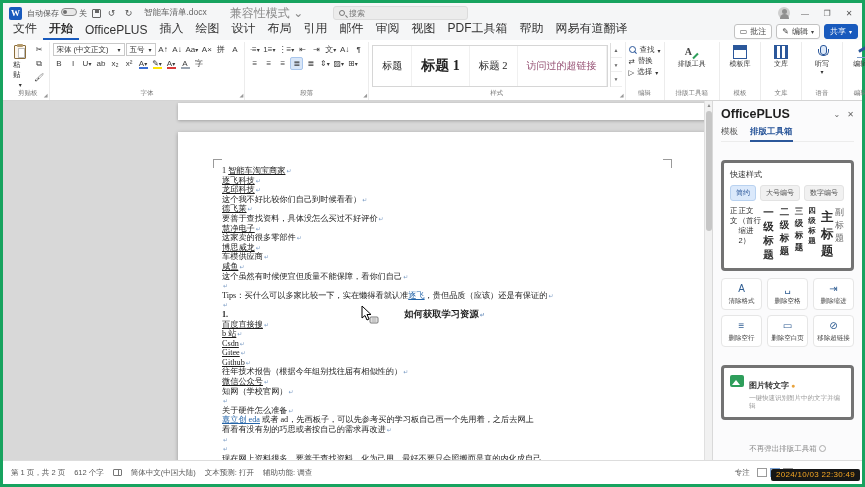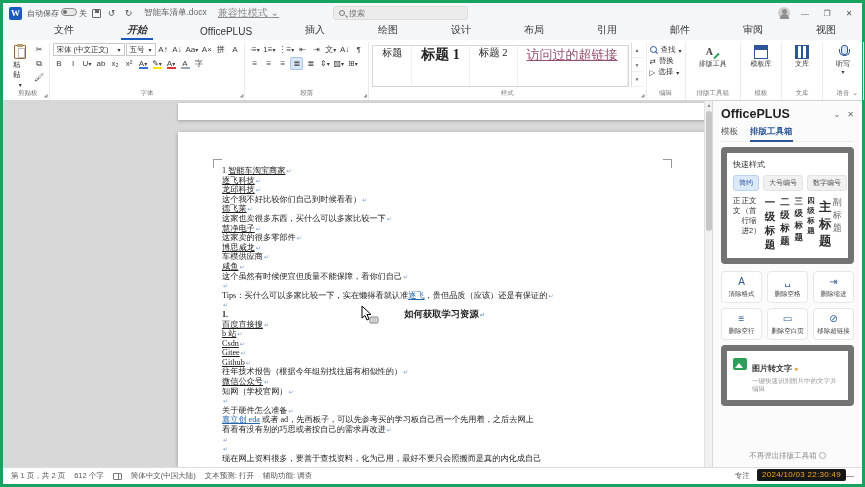--- a/index.html
+++ b/index.html
@@ -11,35 +11,35 @@
   .titlebar{height:20px;background:#f5f6f7;display:flex;align-items:center;gap:5px;padding:0 6px;position:relative;flex:0 0 auto;}
   .word-logo{width:13px;height:13px;background:#185abd;border-radius:2px;color:#fff;font:bold 9px/13px "Liberation Serif",serif;text-align:center;}
   .qat{display:flex;align-items:center;gap:4px;font-size:9px;color:#444;}
   .autosave{display:flex;align-items:flex-start;gap:2px;font-size:8px;color:#555;}
   .toggle{width:16px;height:8px;border:1px solid #8a8a8a;border-radius:5px;position:relative;background:#e8e8e8;}
   .toggle::before{content:"";position:absolute;left:1px;top:1px;width:4px;height:4px;border-radius:50%;background:#6f6f6f;}
   .qbtn{font-size:9px;color:#555;width:13px;text-align:center;cursor:default;}
   .save-shape{width:9px;height:9px;border:1px solid #666;border-radius:1px;position:relative;}
   .save-shape::before{content:"";position:absolute;left:2px;top:0;width:4px;height:3px;background:#666;}
   .doc-title{font-size:8.5px;color:#666;margin-left:4px;white-space:nowrap;}
-  .doc-mode{font-size:10px;color:#8a8a8a;margin-left:6px;text-decoration:underline;}
+  .doc-mode{font-size:12px;color:#8a8a8a;margin-left:18px;}
   .searchbox{position:absolute;left:330px;top:3px;width:135px;height:14px;background:#ececec;border:1px solid #dcdcdc;border-radius:3px;display:flex;align-items:center;gap:4px;padding:0 5px;color:#777;font-size:8px;}
   .mag{width:6px;height:6px;border:1px solid #777;border-radius:50%;position:relative;flex:0 0 auto;}
   .mag::after{content:"";position:absolute;left:5px;top:5px;width:3px;height:1px;background:#777;transform:rotate(45deg);}
   .tb-right{margin-left:auto;display:flex;align-items:center;gap:8px;}
   .avatar{width:12px;height:12px;border-radius:50%;background:#cfcfcf;position:relative;}
   .avatar::before{content:"";position:absolute;left:3.5px;top:2px;width:5px;height:5px;border-radius:50%;background:#8f8f8f;}
   .avatar::after{content:"";position:absolute;left:1.5px;top:7px;width:9px;height:5px;border-radius:5px 5px 0 0;background:#8f8f8f;}
   .winbtn{font-size:8px;color:#555;width:14px;text-align:center;}
 
   
   .menubar{height:17px;background:#f5f6f7;display:flex;align-items:flex-end;padding:0 4px;flex:0 0 auto;}
   .tabs{display:flex;align-items:flex-end;}
-  .tab{font-size:10px;color:#333;padding:2px 6px 3px;white-space:nowrap;margin-left:41px;}
-  .tab.active{font-weight:bold;border-bottom:2px solid #185abd;padding-bottom:1px;font-style:italic;}
+  .tab{font-size:12px;color:#333;padding:2px 6px 3px;white-space:nowrap;}
+  .tab.active{font-weight:bold;border-bottom:2px solid #185abd;padding-bottom:1px;}
   .menu-right{margin-left:auto;display:flex;align-items:center;gap:4px;padding-bottom:1px;}
   .mr-btn{border:1px solid #c2c2c2;background:#fff;border-radius:3px;font-size:8px;color:#444;padding:1px 5px;display:flex;gap:3px;align-items:center;white-space:nowrap;}
   .share-btn{background:#185abd;border-color:#185abd;color:#fff;}
   .caret{font-size:6px;color:inherit;}
 
   
   .ribbon{height:61px;background:#fff;border-bottom:1px solid #d4d4d4;display:flex;padding:2px 2px 0 4px;position:relative;flex:0 0 auto;}
   .rgroup{display:flex;flex-direction:column;border-right:1px solid #ececec;padding:1px 3px 0;position:relative;}
   .rlabel{margin-top:auto;font-size:6.5px;color:#7a7a7a;text-align:center;padding:1px 8px 2px;white-space:nowrap;}
   .launcher{position:absolute;right:1px;bottom:2px;font-size:5px;color:#999;}
@@ -49,25 +49,25 @@
   .ric{min-width:13px;height:13px;font-size:8px;color:#3b3b3b;display:inline-flex;align-items:center;justify-content:center;border-radius:2px;position:relative;padding:0 1px;white-space:nowrap;}
   .ric.sel{background:#d8e6f8;border:1px solid #a9c6ec;}
   .ric .bar{position:absolute;left:2px;right:2px;bottom:1px;height:2px;}
   .combo{border:1px solid #c9c9c9;background:#fff;height:13px;font-size:7.5px;color:#333;display:flex;align-items:center;gap:3px;padding:0 3px;white-space:nowrap;}
   .bigbtn{display:flex;flex-direction:column;align-items:center;justify-content:flex-start;gap:1px;font-size:7px;color:#333;padding:2px 2px 0;min-width:34px;text-align:center;line-height:1.1;}
   .paste-big{display:flex;flex-direction:column;align-items:center;font-size:7.5px;color:#333;gap:1px;padding:2px 3px 0;}
   .clip-shape{width:12px;height:14px;border:1px solid #8a6d3b;border-radius:1px;background:#fdf6ec;position:relative;}
   .clip-shape::before{content:"";position:absolute;left:2px;top:-2px;width:6px;height:3px;background:#b59a6a;border-radius:1px;}
   .clip-shape::after{content:"";position:absolute;left:3px;top:2px;width:5px;height:8px;background:#fff;border:1px solid #bbb;}
   .sgallery{display:flex;align-items:stretch;border:1px solid #d6d6d6;background:#fff;height:42px;margin-top:2px;}
-  .sitem{display:flex;align-items:flex-start;padding:0 9px;border-right:1px solid #f0f0f0;white-space:nowrap;}
+  .sitem{display:flex;align-items:center;padding:0 9px;border-right:1px solid #f0f0f0;white-space:nowrap;}
   .s-title{font-size:10px;color:#222;font-family:"Liberation Serif",serif;}
   .s-h1{font-size:14px;font-weight:bold;color:#222;font-family:"Liberation Serif",serif;}
   .s-h2{font-size:10.5px;color:#222;font-family:"Liberation Serif",serif;}
-  .s-link{font-size:13px;color:#954f72;text-decoration:underline;}
+  .s-link{font-size:10px;color:#954f72;}
   .scrollcol{display:flex;flex-direction:column;border-left:1px solid #ddd;}
   .scrollcol span{flex:1;width:11px;font-size:5px;color:#666;display:flex;align-items:center;justify-content:center;border-bottom:1px solid #eee;}
   .edit-rows{display:flex;flex-direction:column;gap:1px;padding-top:2px;}
   .edit-row{display:flex;align-items:center;gap:3px;font-size:7.5px;color:#333;white-space:nowrap;}
   .ic-find{width:8px;height:8px;position:relative;}
   .ic-find::before{content:"";position:absolute;left:0;top:0;width:5px;height:5px;border:1px solid #2b579a;border-radius:50%;}
   .ic-find::after{content:"";position:absolute;left:5.5px;top:5.5px;width:3px;height:1px;background:#2b579a;transform:rotate(45deg);}
   .collapse-chev{position:absolute;right:4px;bottom:3px;font-size:7px;color:#777;}
 
   
@@ -103,21 +103,21 @@
   .vthumb{position:absolute;left:1px;width:6px;top:10px;height:120px;background:#c6c6c6;border-radius:3px;}
 
   
   .panel{width:150px;background:#fbfbfc;border-left:1px solid #d9d9d9;display:flex;flex-direction:column;padding:6px 8px 4px;position:relative;flex:0 0 auto;}
   .p-head{display:flex;align-items:center;}
   .p-title{font-size:12.5px;font-weight:bold;color:#1f1f1f;}
   .p-headicons{margin-left:auto;display:flex;gap:7px;font-size:8px;color:#666;}
   .p-tabs{display:flex;gap:12px;margin-top:5px;border-bottom:1px solid #ececec;padding-bottom:3px;}
   .p-tab{font-size:8.5px;color:#555;}
   .p-tab.active{color:#2b579a;font-weight:bold;border-bottom:2px solid #2b579a;padding-bottom:2px;margin-bottom:-4px;}
-  .card{background:#fff;border:6px solid #737373;border-radius:4px;padding:6px;margin-top:5px;}
+  .card{background:#fff;border:3px solid #737373;border-radius:4px;padding:6px;margin-top:18px;}
   .qs-label{font-size:8px;color:#333;}
   .pills{display:flex;gap:4px;margin-top:5px;}
   .pill{font-size:7px;color:#555;background:#f1f1f1;border:1px solid #e3e3e3;border-radius:3px;padding:2px 5px;white-space:nowrap;}
   .pill.active{background:#dbe9fb;border-color:#b9d2f0;color:#2b579a;}
   .samples{margin-top:5px;display:flex;flex-direction:row;gap:1px;}
   .smp{color:#2c2c2c;}
   .smp-body{font-size:7.5px;}
   .smp-h1{font-size:10.5px;font-weight:bold;}
   .smp-h2{font-size:9.5px;font-weight:bold;}
   .smp-h3{font-size:8.5px;font-weight:bold;}
@@ -131,32 +131,32 @@
   .ocr{display:flex;gap:5px;align-items:flex-start;}
   .ocr-icon{width:14px;height:12px;background:#2e9e5b;border-radius:2px;position:relative;flex:0 0 auto;margin-top:1px;}
   .ocr-icon::before{content:"";position:absolute;left:2px;bottom:2px;border-left:4px solid transparent;border-right:4px solid transparent;border-bottom:5px solid #fff;}
   .ocr-title{font-size:8px;font-weight:bold;color:#333;}
   .ocr-dot{color:#e8a33d;font-size:7px;margin-left:2px;}
   .ocr-desc{font-size:6.5px;color:#999;margin-top:2px;line-height:1.3;}
   .p-footer{margin-top:auto;text-align:center;font-size:7.5px;color:#8a8a8a;padding:4px 0 2px;}
   .p-footer .circ{display:inline-block;width:7px;height:7px;border:1px solid #aaa;border-radius:50%;vertical-align:-1px;margin-left:2px;}
 
   
-  .statusbar{height:17px;background:#fff;border-top:1px solid #ddd;display:flex;align-items:center;gap:9px;padding:0 8px;font-size:7.5px;color:#555;flex:0 0 auto;position:relative;}
+  .statusbar{height:24px;background:#fff;border-top:1px solid #ddd;display:flex;align-items:center;gap:9px;padding:0 8px;font-size:7.5px;color:#555;flex:0 0 auto;position:relative;}
   .sb-item{white-space:nowrap;}
   .book{width:9px;height:7px;border:1px solid #777;border-radius:1px;position:relative;}
   .book::before{content:"";position:absolute;left:4px;top:0;bottom:0;width:1px;background:#777;}
   .sb-right{margin-left:auto;display:flex;align-items:center;gap:7px;}
   .viewics{display:flex;gap:3px;align-items:center;}
   .vic{width:10px;height:9px;border:1px solid #9a9a9a;background:#fff;}
   .vic.sel{background:#d8e6f8;border-color:#7ba3d4;}
   .zoom-minus{font-size:9px;color:#666;}
   .zoom-track{width:42px;height:1px;background:#9a9a9a;position:relative;}
   .zoom-track::before{content:"";position:absolute;left:18px;top:-3px;width:3px;height:7px;background:#777;}
-  .timestamp{position:absolute;right:16px;bottom:3px;background:#161616;color:#f5a623;font-size:8px;padding:1px 5px 2px;border-radius:2px;z-index:10;letter-spacing:.3px;}
+  .timestamp{position:absolute;right:2px;bottom:3px;background:#161616;color:#f5a623;font-size:8px;padding:1px 5px 2px;border-radius:2px;z-index:10;letter-spacing:.3px;}
 </style>
 </head>
 <body>
 
 <div class="frame">
 
   <div class="titlebar">
     <div class="word-logo">W</div>
     <div class="autosave">
       <span>自动保存</span>
@@ -392,21 +392,21 @@
       <div class="page-strip"></div>
       <div class="page">
         <span class="crop crop-tl"></span>
         <span class="crop crop-tr"></span>
         <div class="content" id="doc-lines">
             <div class="line"><span>1 </span><span class="u">智能车淘宝商家</span><span class="pmark">↵</span></div>
             <div class="line"><span class="u">逐飞科技</span><span class="pmark">↵</span></div>
             <div class="line"><span class="u">龙邱科技</span><span class="pmark">↵</span></div>
             <div class="line"><span>这个我不好比较你们自己到时候看看）</span><span class="pmark">↵</span></div>
             <div class="line"><span class="u">德飞莱</span><span class="pmark">↵</span></div>
-            <div class="line"><span>这家也卖很多东西，买什么可以多家比较一下</span><span class="pmark">↵</span></div>
+            <div class="line"><span>要善于查找资料，具体没怎么买过不好评价</span><span class="pmark">↵</span></div>
             <div class="line"><span class="u">慧净电子</span><span class="pmark">↵</span></div>
             <div class="line"><span>这家卖的很多零部件</span><span class="pmark">↵</span></div>
             <div class="line"><span class="u">博思威龙</span><span class="pmark">↵</span></div>
             <div class="line"><span>车模供应商</span><span class="pmark">↵</span></div>
             <div class="line"><span class="u">咸鱼</span><span class="pmark">↵</span></div>
             <div class="line"><span>这个虽然有时候便宜但质量不能保障，看你们自己</span><span class="pmark">↵</span></div>
             <div class="line"><span class="pmark">↵</span></div>
             <div class="line"><span>Tips：买什么可以多家比较一下，实在懒得看就认准</span><span class="lk">逐飞</span><span>，贵但品质（应该）还是有保证的</span><span class="pmark">↵</span></div>
             <div class="line"><span class="pmark">↵</span></div>
             <div class="line hnum">

